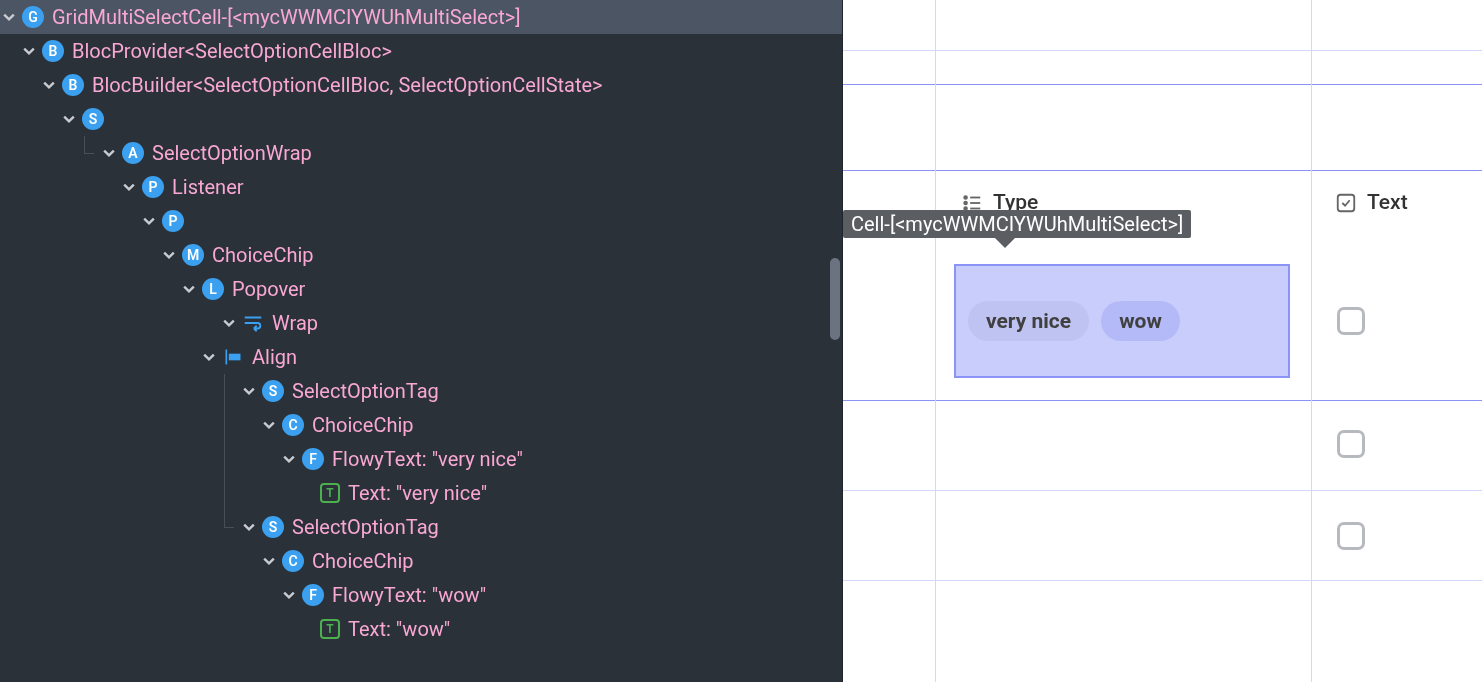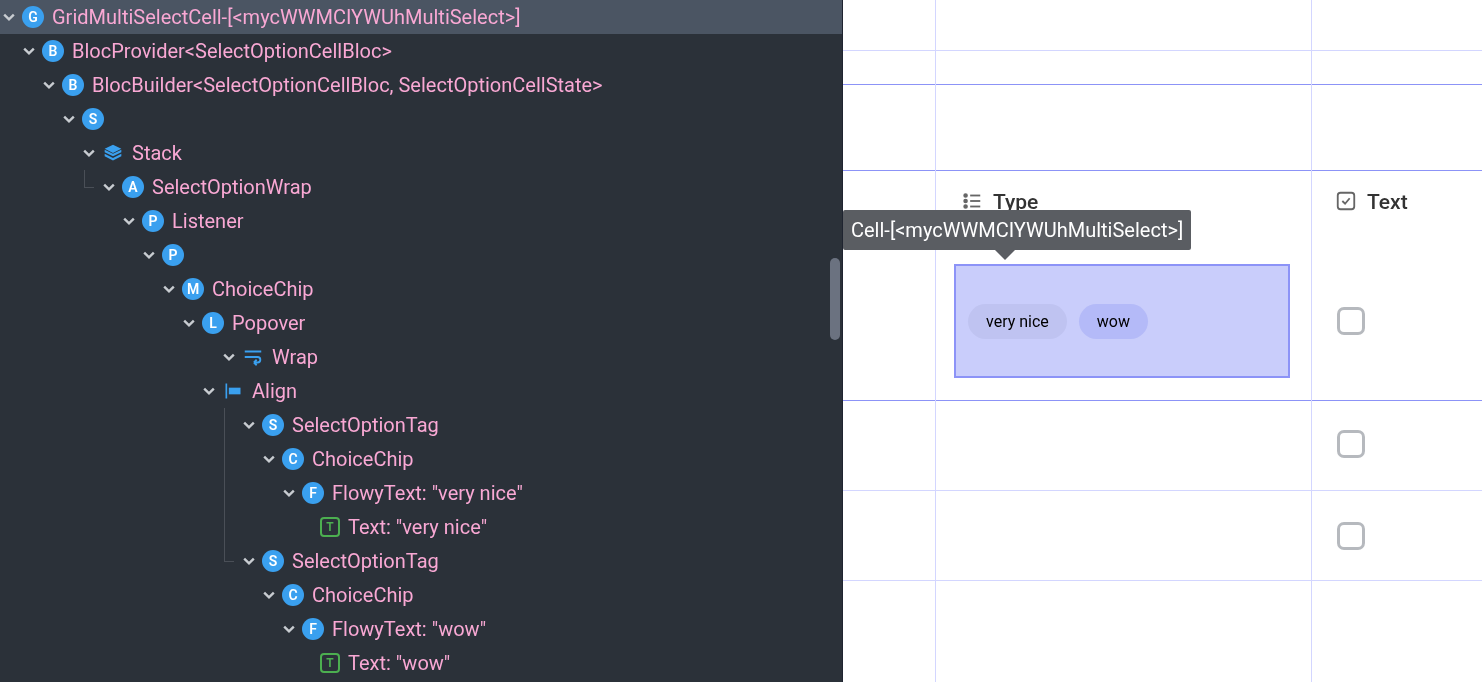--- a/index.html
+++ b/index.html
@@ -65,39 +65,39 @@
 .preview-panel {
   flex: 1; height: 100%; background: #fff; position: relative;
   border-left: 1px solid #1f2430;
 }
 .preview-inner { position:absolute; inset:0; }
 
 .hline { position:absolute; left:0; right:0; height:1px; background:#d3d6ff; }
 .hline.dark { background:#8c93f7; }
 .vline { position:absolute; top:0; bottom:0; width:1px; background:#d3d6ff; }
 
-.col-header { position:absolute; display:flex; align-items:flex-start; gap:10px; font-size:21px; color:#333; font-weight:500; }
+.col-header { position:absolute; display:flex; align-items:flex-end; gap:10px; font-size:21px; color:#333; font-weight:500; }
 .col-header .icon { color:#666; display:inline-flex; }
 
 .tooltip {
   position:absolute; background:#5a5d62; color:#fff; font-size:20px;
-  padding:8px 8px; border-radius:2px;
+  padding:2px 8px; border-radius:2px;
 }
 .tooltip .caret {
   position:absolute; left:152px; bottom:-10px; width:0; height:0;
   border-left:10px solid transparent; border-right:10px solid transparent;
   border-top:10px solid #5a5d62;
 }
 
 .select-cell {
   position:absolute; border:2px solid #8c93f7; background:#c9cdfb;
   display:flex; align-items:center; padding:0 12px; gap:12px;
 }
 .tag {
-  background:#b4baf8; color:#000000; font-size:16px; font-weight:400;
+  background:#b4baf8; color:#404040; font-size:21px; font-weight:700;
   padding:8px 18px; border-radius:20px;
 }
 .tag.faded { background:#bfc3f1; }
 
 .checkbox {
   position:absolute; width:28px; height:28px; border:3px solid #b6b9be; border-radius:7px;
 }
 </style>
 </head>
 <body>
@@ -142,37 +142,20 @@
       <span class="indent"></span>
       <span class="indent"></span>
     <span class="chevron">
         <svg viewBox="0 0 10 10">
           <path d="M1 3l4 4 4-4" fill="none" stroke="currentColor" stroke-width="2"></path>
         </svg>
       </span>
     <span class="badge b-blue">S</span>
   </div>
 
-  <div class="tree-row">
-    <span class="indent"></span>
-      <span class="indent"></span>
-      <span class="indent"></span>
-      <span class="indent"></span>
-    <span class="chevron">
-        <svg viewBox="0 0 10 10">
-          <path d="M1 3l4 4 4-4" fill="none" stroke="currentColor" stroke-width="2"></path>
-        </svg>
-      </span>
-    <span class="badge b-layers">
-        <svg width="20" height="20" viewBox="0 0 24 24" fill="currentColor">
-          <path d="M12 2l10 5-10 5L2 7l10-5zm0 11l10-5v3l-10 5-10-5V8l10 5zm0 5l10-5v3l-10 5-10-5v-3l10 5z"></path>
-        </svg>
-      </span>
-    <span class="label">Stack</span>
-  </div>
 
   <div class="tree-row">
     <span class="indent"></span>
       <span class="indent"></span>
       <span class="indent"></span>
       <span class="indent"></span>
     <span class="guide bend"></span>
     <span class="chevron">
         <svg viewBox="0 0 10 10">
           <path d="M1 3l4 4 4-4" fill="none" stroke="currentColor" stroke-width="2"></path>

